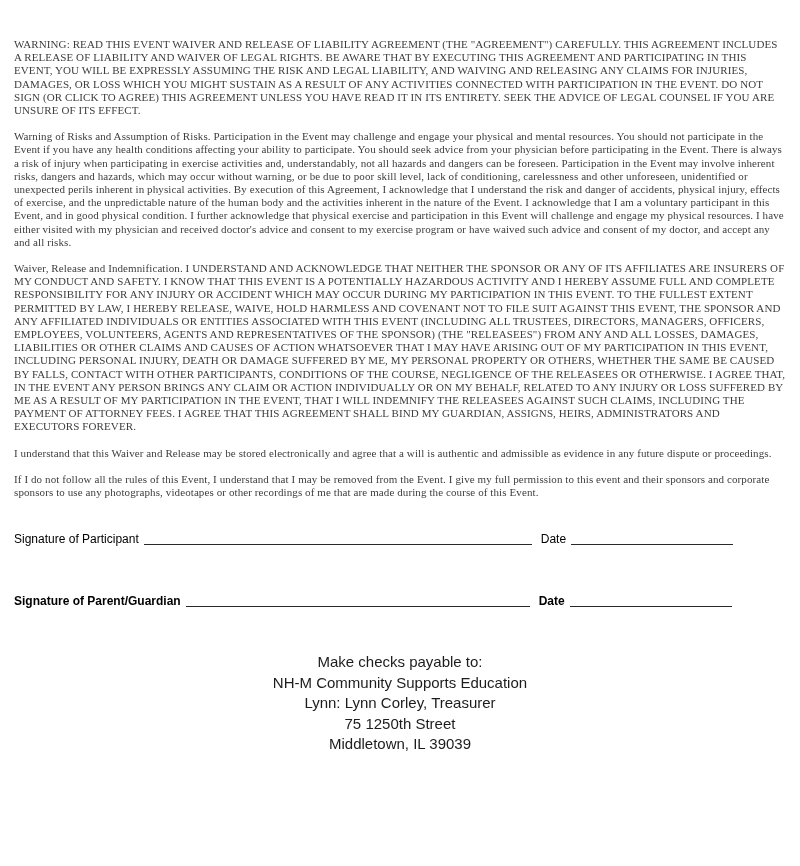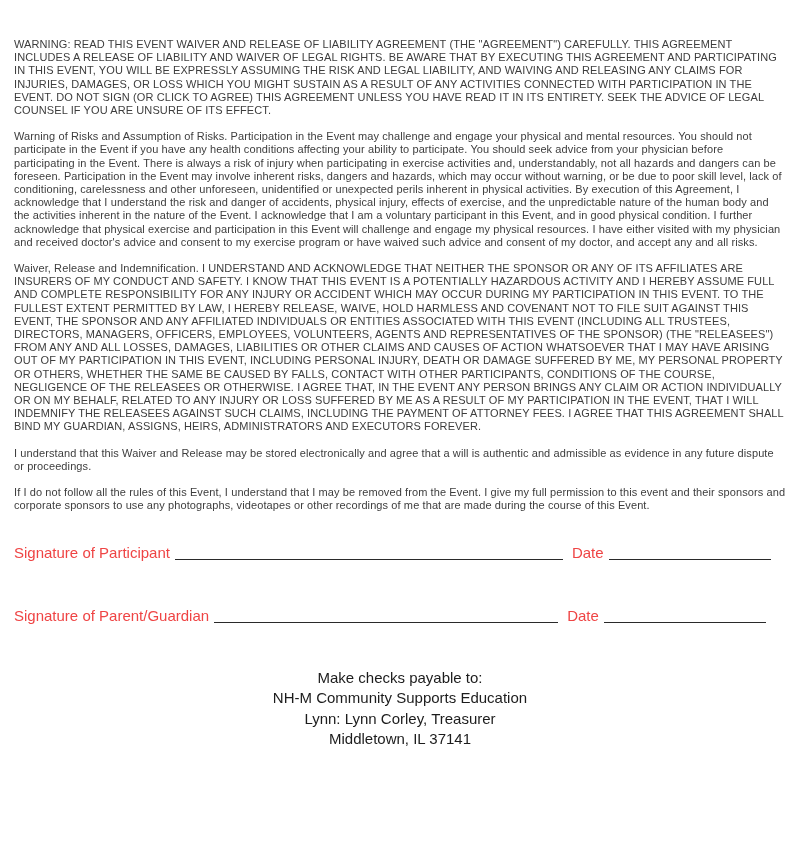--- a/index.html
+++ b/index.html
@@ -20,35 +20,36 @@
     height: 866px;
     padding: 38px 14px 0 14px;
   }
   .legal p {
     margin: 0 0 13px 0;
     font-size: 11px;
     line-height: 13.2px;
     letter-spacing: 0.1px;
     color: #3d3d3d;
     text-align: left;
+    font-family: Liberation Serif, serif;
   }
   .signing-note {
     margin: 46px 4px 0 0;
     font-size: 15px;
     line-height: 20.5px;
     color: #1c1c1c;
   }
   .sig-row {
     white-space: nowrap;
     margin-top: 0;
-    font-size: 15px;
-    color: #ef4444;
+    font-size: 12px;
+    color: #000000;
   }
   .sig-row.first  { margin-top: 31px; }
-  .sig-row.second { margin-top: 46px; }
+  .sig-row.second { margin-top: 46px; font-weight: bold; }
   .sig-label {
     display: inline-block;
     margin-right: 5px;
   }
   .blank-line {
     display: inline-block;
     height: 12px;
     border-bottom: 1.5px solid #2a2a2a;
     transform: translateY(2px);
   }
@@ -87,16 +88,17 @@
   </div>
 
   <div class="sig-row second">
     <span class="sig-label">Signature of Parent/Guardian</span><span class="blank-line sig-line-2"></span><span class="date-label">Date</span><span class="blank-line date-line"></span>
   </div>
 
   <div class="payment">
     <div>Make checks payable to:</div>
     <div>NH-M Community Supports Education</div>
     <div>Lynn: Lynn Corley, Treasurer</div>
-    <div>Middletown, IL 37141</div>
+    <div>75 1250th Street</div>
+    <div>Middletown, IL 39039</div>
   </div>
 
 </div>
 
 </body></html>

